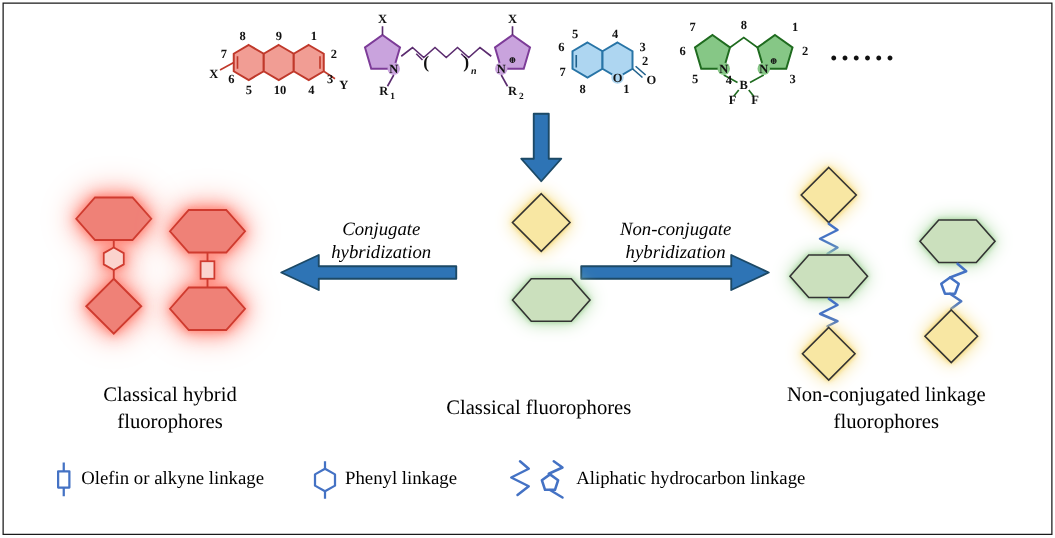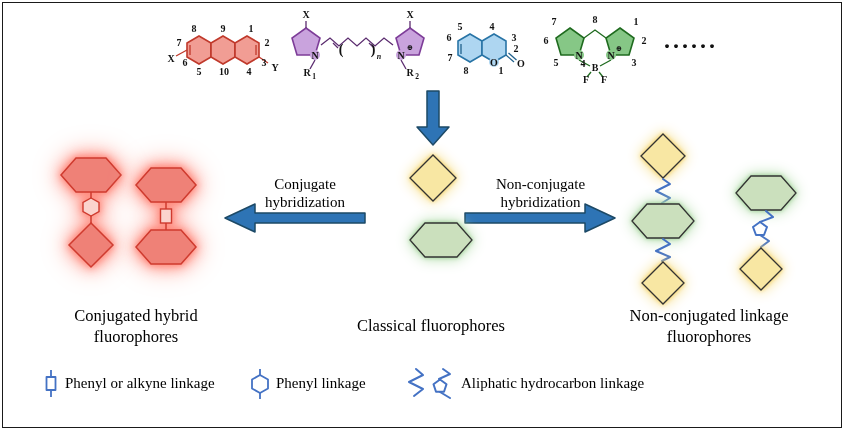--- a/index.html
+++ b/index.html
@@ -29,21 +29,21 @@
   .redlink { fill:#fbd3cd; stroke:#cf3b2f; stroke-width:1.4; }
   .redline { stroke:#cf3b2f; stroke-width:1.5; }
   .zig { fill:none; stroke:#4472c4; stroke-width:2; stroke-linejoin:round; stroke-linecap:round; }
   .leg { fill:none; stroke:#4472c4; stroke-width:1.8; stroke-linejoin:round; }
   .glow-red    { filter:drop-shadow(0 0 3px #ff8a7d) drop-shadow(0 0 7px #ff8a7d) drop-shadow(0 0 12px #ffb3aa); }
   .glow-yellow { filter:drop-shadow(0 0 2px #f2cf5b) drop-shadow(0 0 7px #f6dc82); }
   .glow-green  { filter:drop-shadow(0 0 2px #9ccf93) drop-shadow(0 0 7px #b2dcaa); }
 
   
   .txt { position:absolute; color:#000; text-align:center; }
-  .arrlbl { font-size:15px; line-height:18px; }
+  .arrlbl { font-size:15px; line-height:18px;font-style:italic; }
   .lbl { font-size:16.5px; line-height:21px; }
   .leglbl { font-size:15px; text-align:left; }
 </style>
 </head>
 <body>
 
 <div class="canvas">
 
   <svg class="layer" width="840" height="426" viewBox="0 0 840 426">
 
@@ -203,30 +203,30 @@
     <span style="display:block;">Conjugate</span>
     <span style="display:block;">hybridization</span>
   </div>
 
   <div class="txt arrlbl" style="left:470px; top:172px; width:135px;text-align:center;">
     <span style="display:block;">Non-conjugate</span>
     <span style="display:block;">hybridization</span>
   </div>
 
   <div class="txt lbl" style="left:35px; top:302px; width:196px;">
-    <span style="display:block;">Conjugated hybrid</span>
+    <span style="display:block;">Classical hybrid</span>
     <span style="display:block;">fluorophores</span>
   </div>
 
   <div class="txt lbl" style="left:330px; top:312px; width:196px;text-align:center;">
     <span style="display:block;">Classical fluorophores</span>
   </div>
 
   <div class="txt lbl" style="left:602px; top:302px; width:208px;">
     <span style="display:block;">Non-conjugated linkage</span>
     <span style="display:block;">fluorophores</span>
   </div>
 
-  <div class="txt leglbl" style="left:62px; top:372px; width:180px;">Phenyl or alkyne linkage</div>
+  <div class="txt leglbl" style="left:62px; top:372px; width:180px;">Olefin or alkyne linkage</div>
   <div class="txt leglbl" style="left:273px; top:372px; width:120px;">Phenyl linkage</div>
   <div class="txt leglbl" style="left:458px; top:372px; width:220px;">Aliphatic hydrocarbon linkage</div>
 
 </div>
 
 </body></html>

